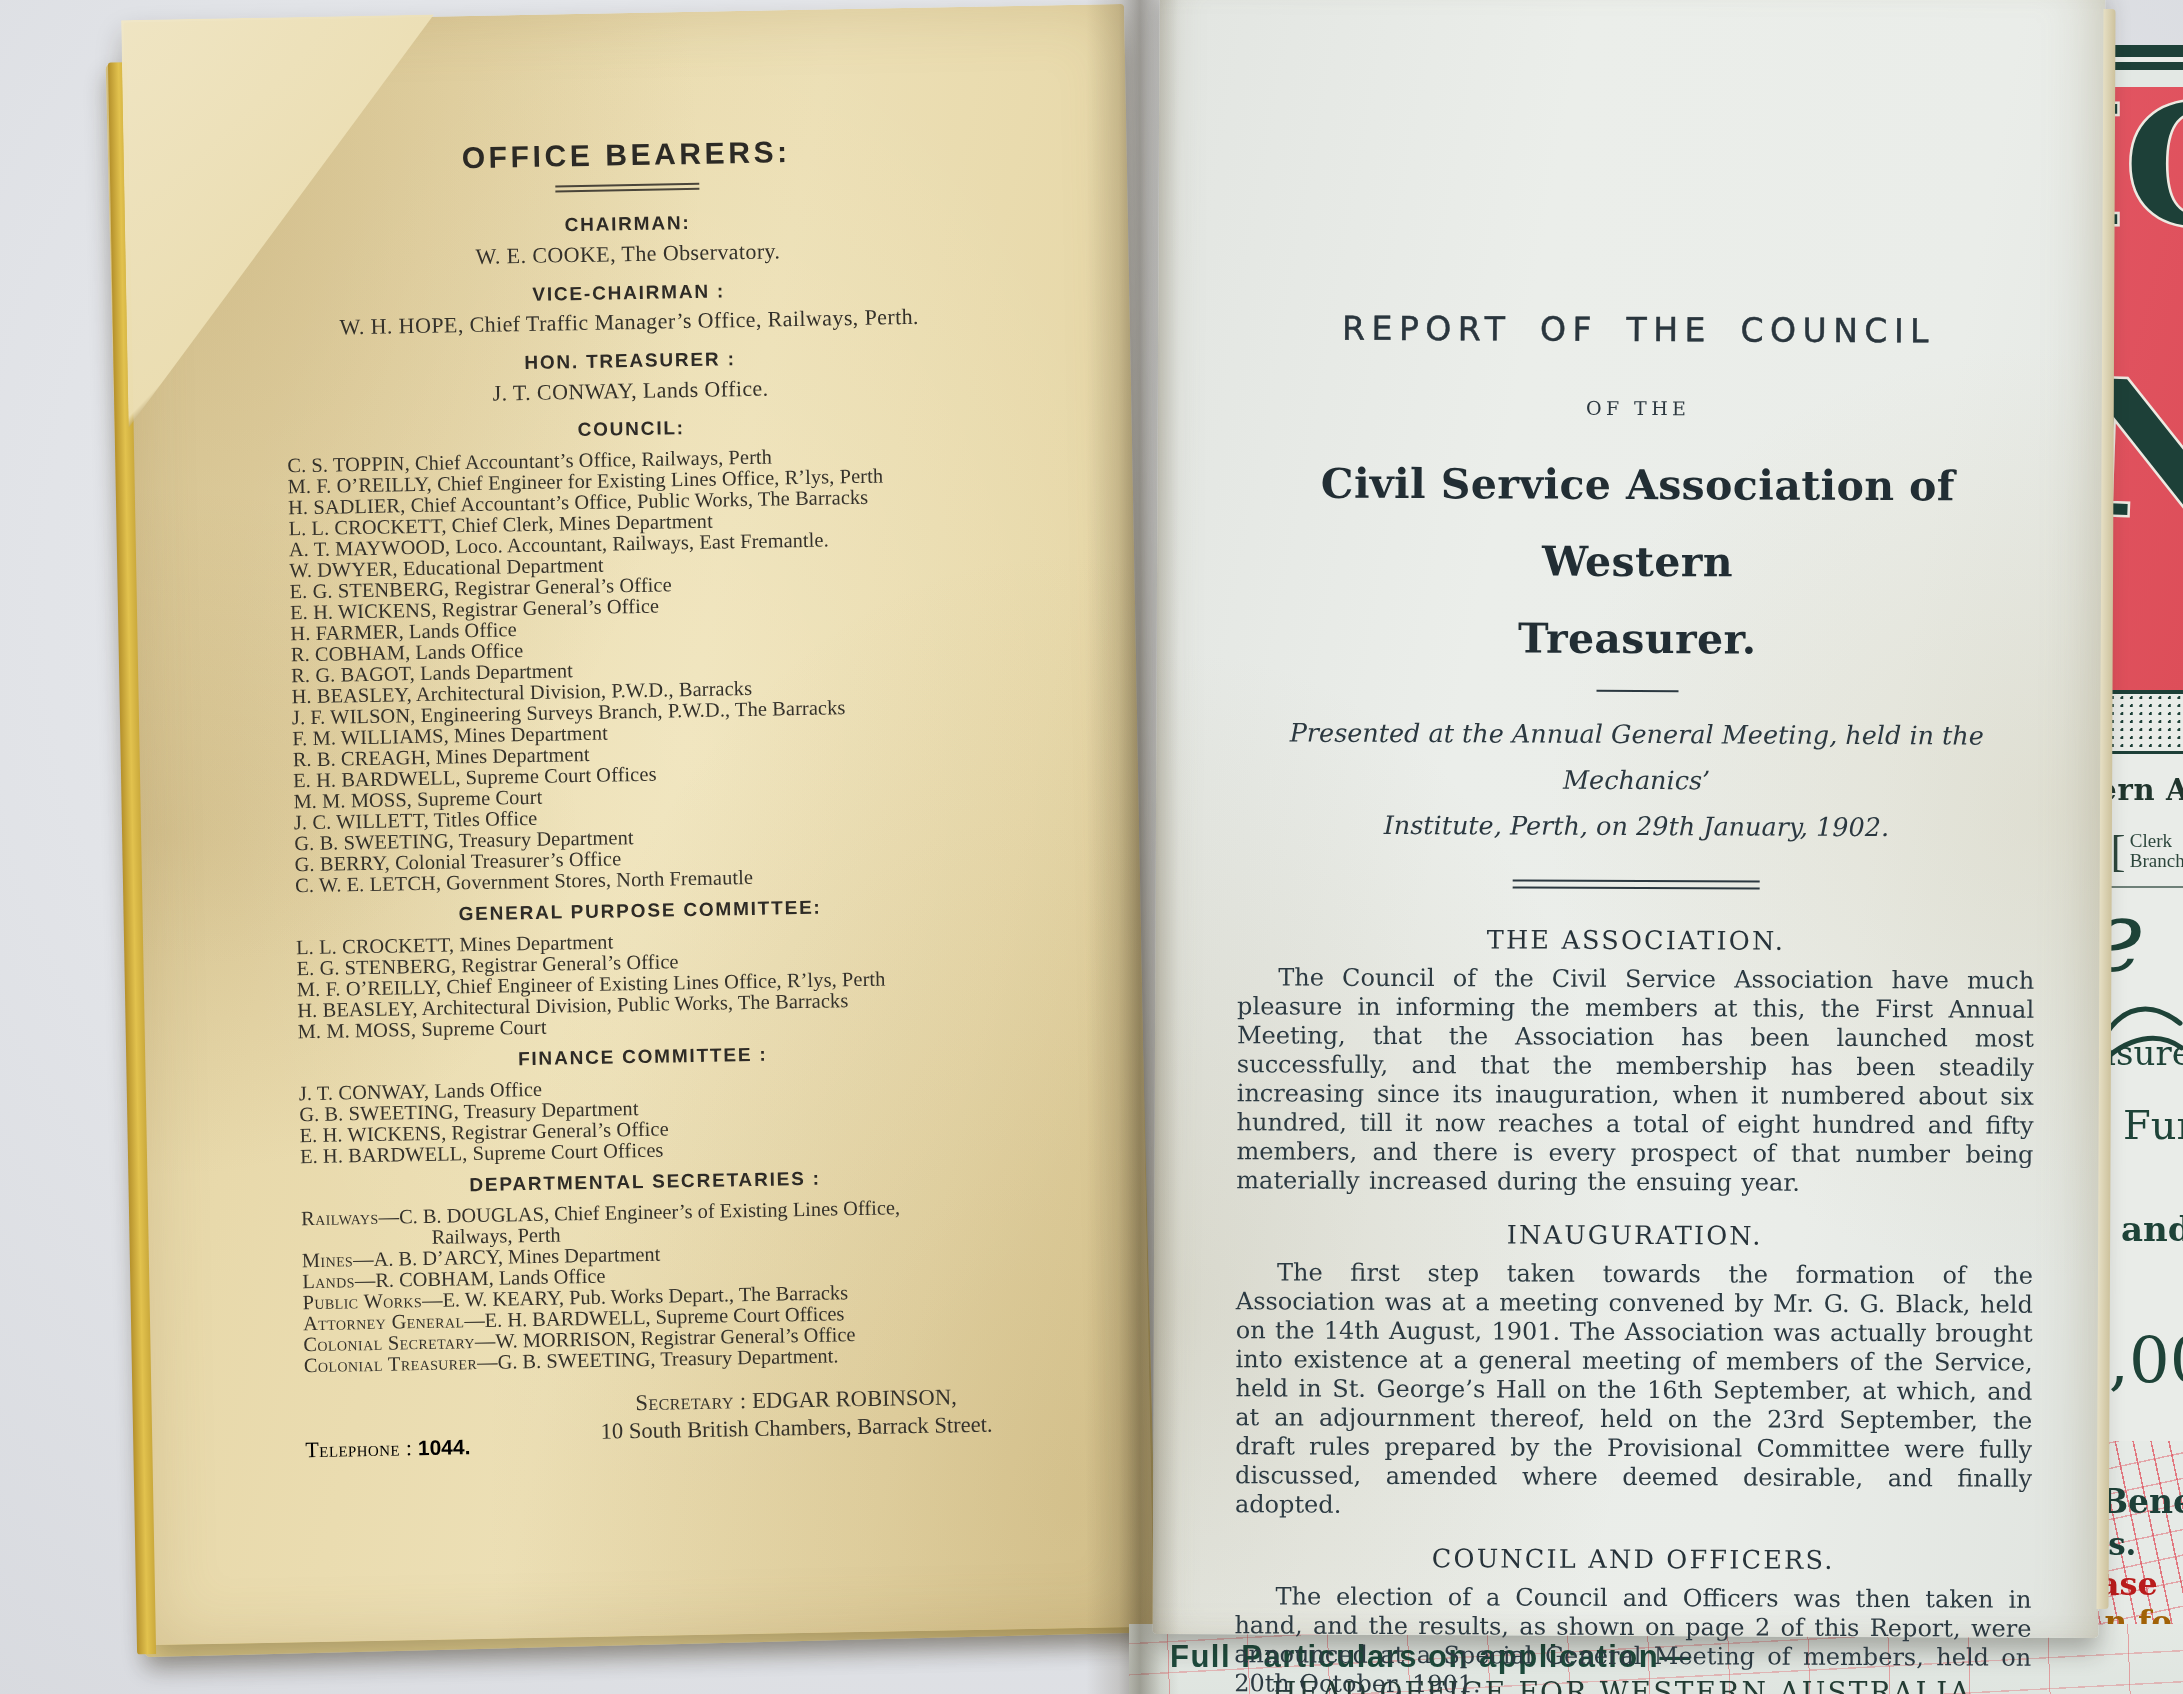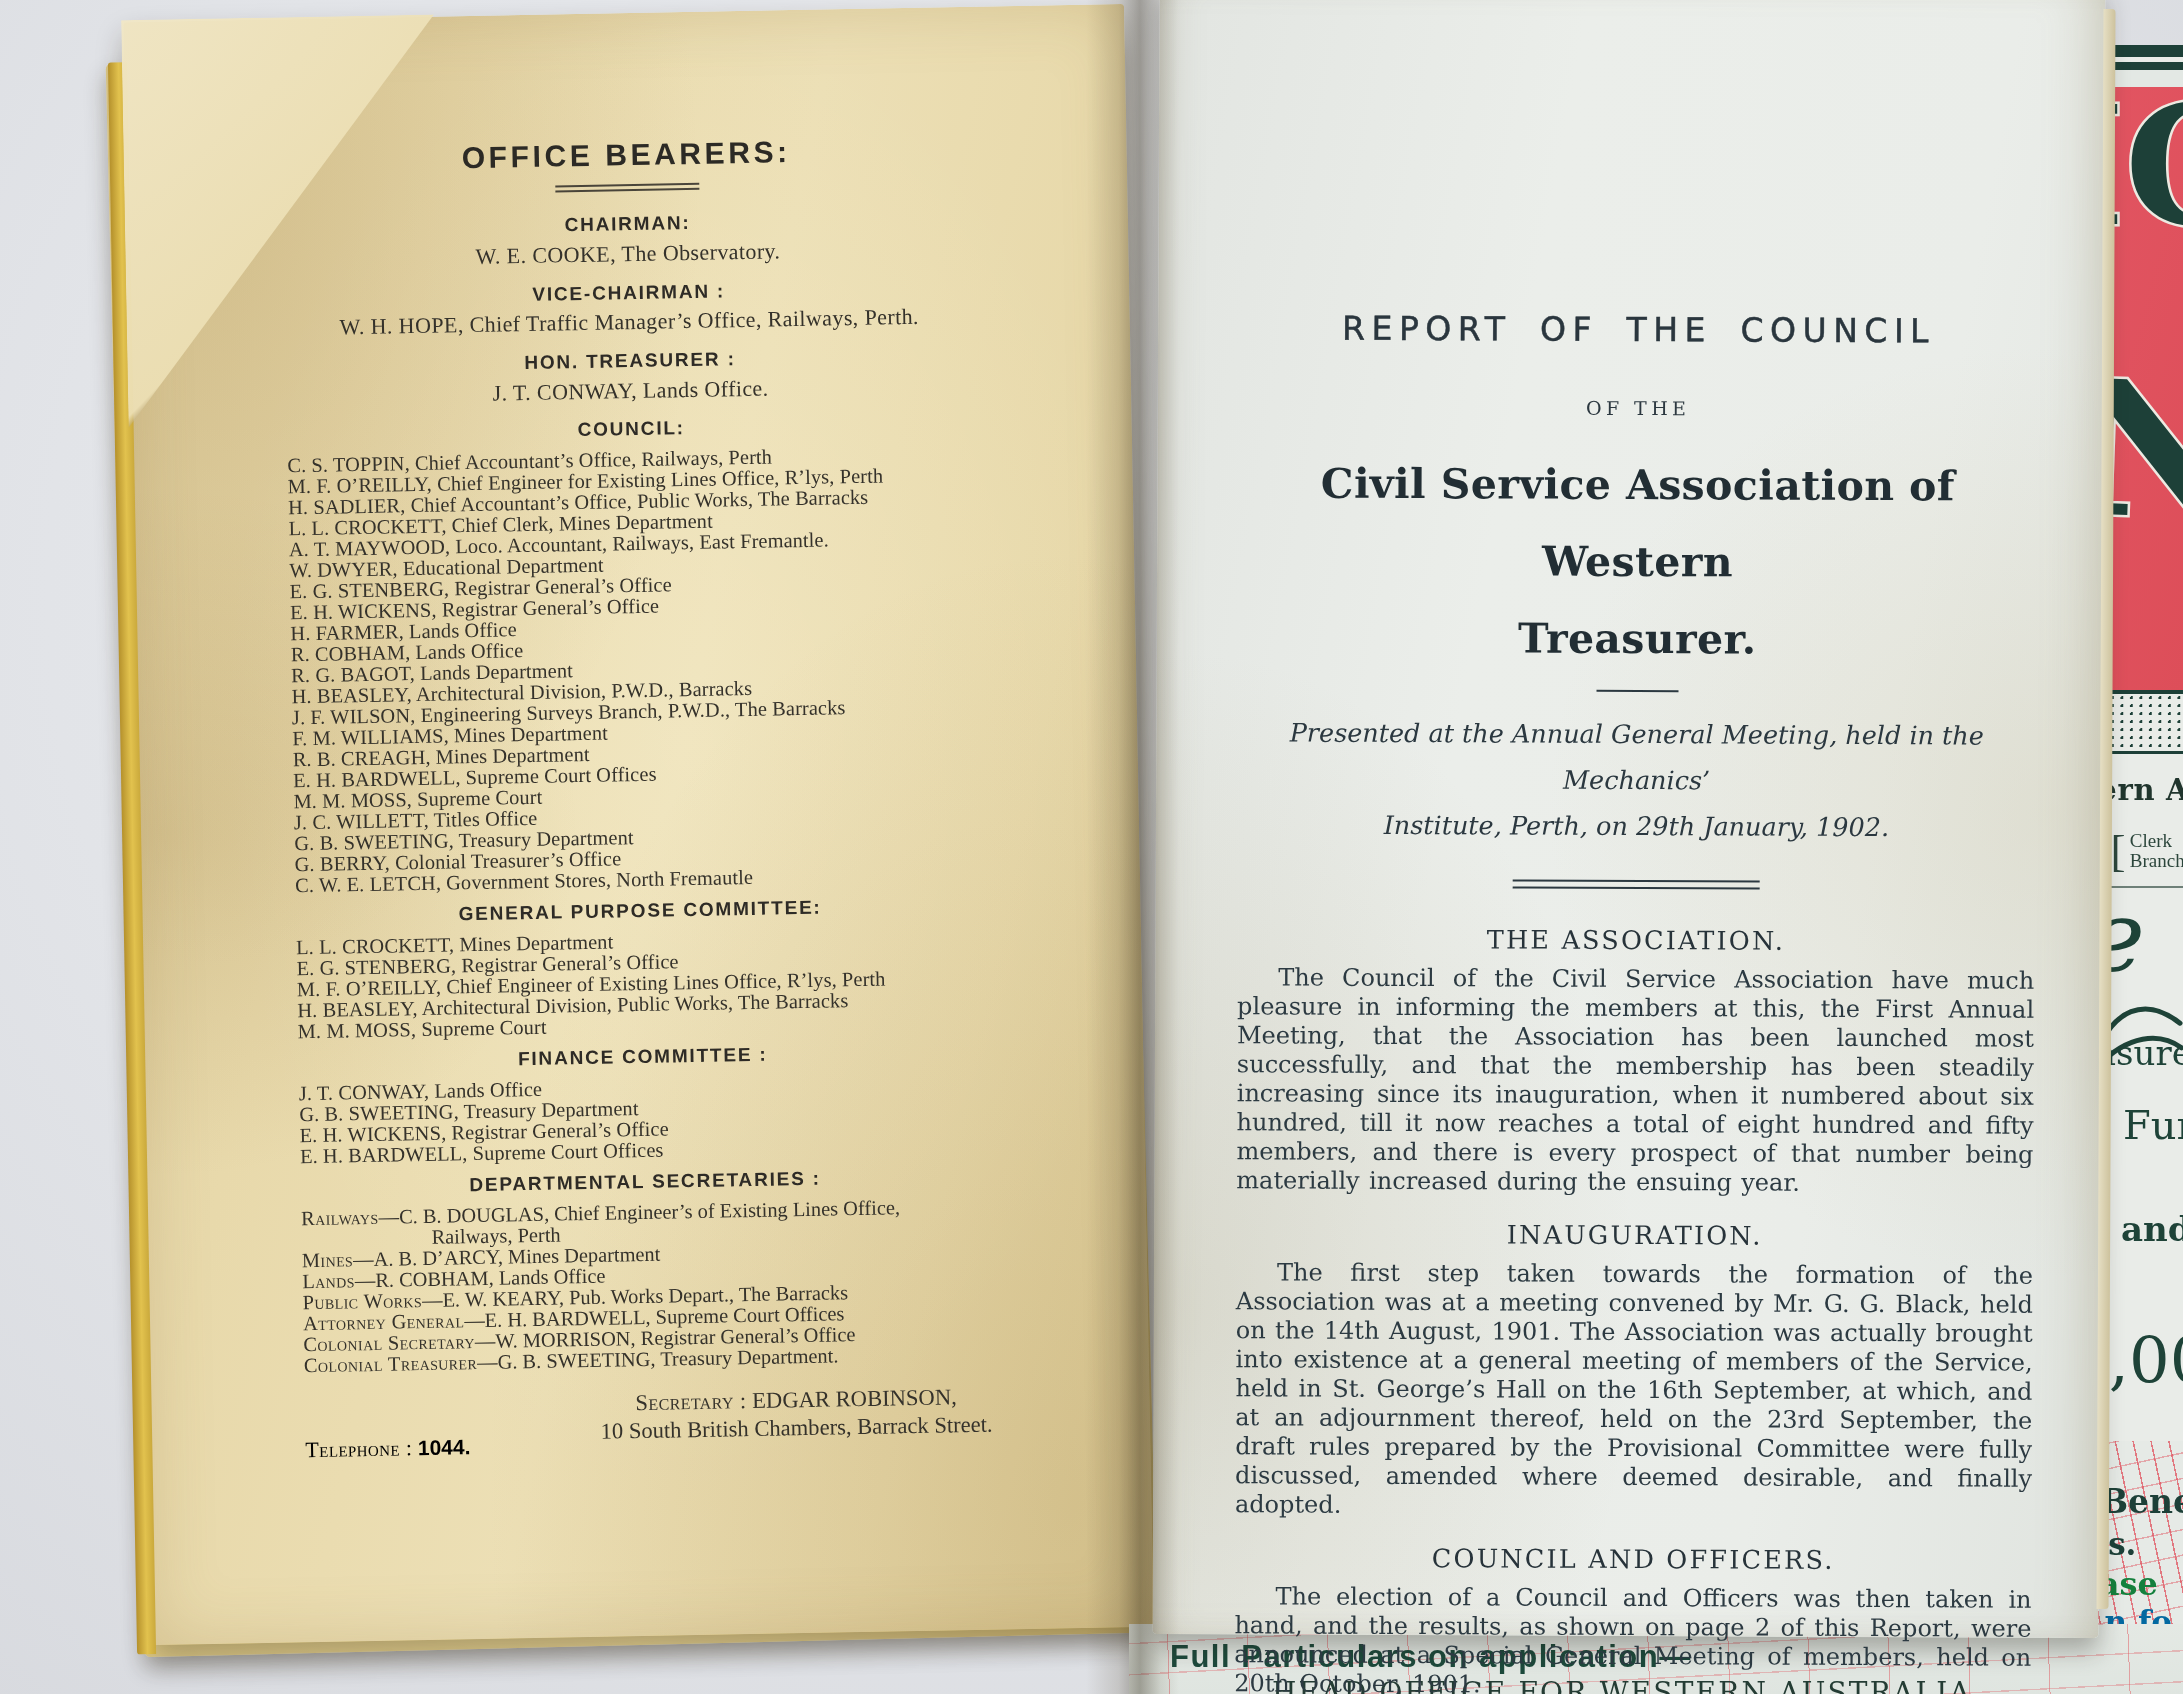--- a/index.html
+++ b/index.html
@@ -119,22 +119,22 @@
   .ms-fund{top:1057px;left:33px;font-size:40px;color:#1e4338;}
   .ms-and{top:1164px;left:31px;font-size:34px;font-weight:bold;color:#1e4338;}
   .ms-amount{top:1279px;left:-22px;font-size:64px;color:#1e4338;}
   .ms-illu{position:absolute;left:0;top:1396px;width:100%;height:253px;
     background:
       repeating-linear-gradient(78deg,transparent 0 6.5px,rgba(224,82,94,.75) 6.5px 8px,transparent 8px 17.5px),
       repeating-linear-gradient(-12deg,transparent 0 10.2px,rgba(224,82,94,.45) 10.2px 11.6px,transparent 11.6px 25px),
       #e6eae6;}
   .ms-bene{top:1437px;left:10.2px;font-size:33px;font-weight:bold;color:#1d4038;}
   .ms-ns{top:1481px;left:-4.4px;font-size:31px;font-weight:bold;color:#1d4038;}
-  .ms-ase{top:1520px;left:8.7px;font-size:32px;font-weight:bold;color:#15803d;}
-  .ms-nfo{top:1559px;left:14.6px;font-size:31px;font-weight:bold;color:#0369a1;}
+  .ms-ase{top:1520px;left:8.7px;font-size:32px;font-weight:bold;color:#b91c1c;}
+  .ms-nfo{top:1559px;left:14.6px;font-size:31px;font-weight:bold;color:#a16207;}
   
   .mag-bottom{
     position:absolute;left:1129px;top:1624px;width:1054px;height:70px;overflow:hidden;z-index:2;
     background:
       repeating-linear-gradient(88deg,transparent 0 40px,rgba(224,90,98,.5) 40px 41px,transparent 41px 80px),
       repeating-linear-gradient(-3deg,transparent 0 11.6px,rgba(224,90,98,.35) 11.6px 13px,transparent 13px 31px),
       linear-gradient(#e4e9e4,#dfe5e0);
   }
   .mb-particulars{
     position:absolute;left:41px;top:8.7px;

